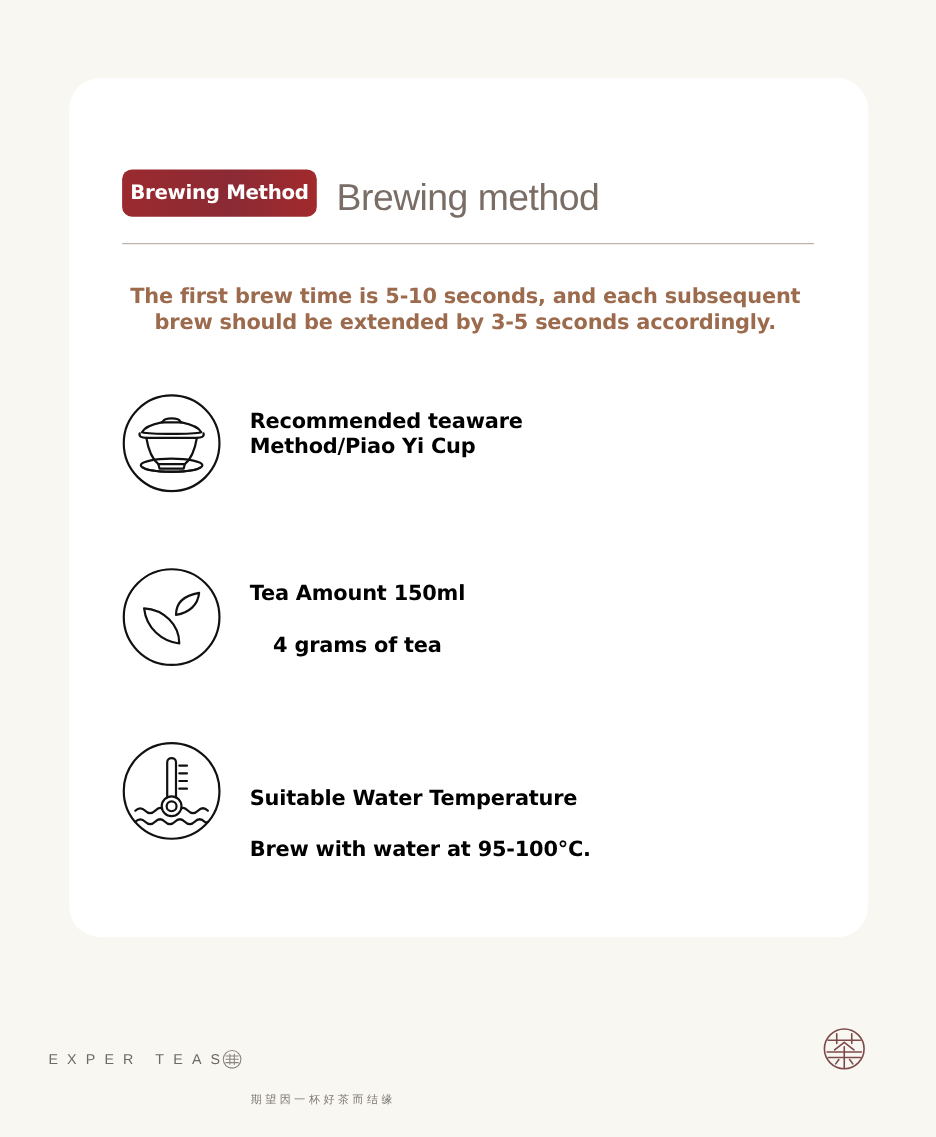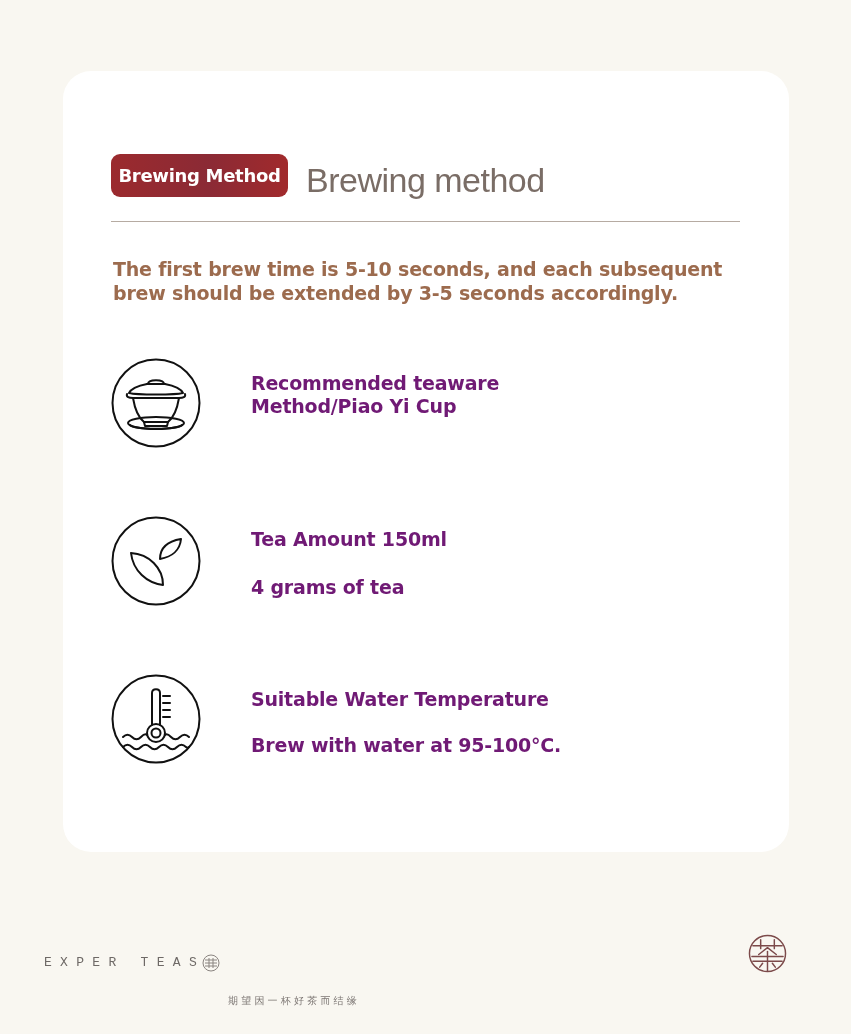--- a/index.html
+++ b/index.html
@@ -51,41 +51,41 @@
     .intro {
       position: absolute;
       left: 113px; top: 257px;
       width: 620px;
       font-family: "DejaVu Sans", sans-serif;
       font-weight: bold;
       font-size: 19px;
       line-height: 24px;
       color: #9c6b4e;
       letter-spacing: -0.2px;
+      text-align: center;
     }
     .icon-circle {
       position: absolute;
       width: 90px; height: 90px;
     }
     .icon-circle svg { width: 90px; height: 90px; display: block; }
     .item-text {
       position: absolute;
       left: 227px;
       font-family: "DejaVu Sans", sans-serif;
       font-weight: bold;
       font-size: 19px;
-      color: #701a75;
+      color: #000000;
       letter-spacing: -0.2px;
       white-space: nowrap;
-      margin-left: 24px;
     }
     .footer-brand {
       position: absolute;
       left: 44px; top: 955px;
-      font-family: Liberation Mono, monospace;
+      font-family: Liberation Sans, sans-serif;
       font-size: 13px;
       letter-spacing: 8.3px;
       color: #6e6966;
       white-space: nowrap;
       line-height: 16px;
     }
     .footer-mini-logo {
       position: absolute;
       left: 202px; top: 954px;
       width: 18px; height: 18px;
@@ -143,21 +143,21 @@
 
 <div class="icon-circle" style="left:111px; top:516px;">
   <svg viewBox="0 0 90 90" fill="none" stroke="#111" stroke-width="2" stroke-linejoin="round">
     <circle cx="45" cy="45" r="43.5"></circle>
 
     <path d="M20 37 C38 38 52 52 52 69 C36 67 22 55 20 37 Z"></path>
 
     <path d="M70 23 C58 25 49 31 49 43 C61 41 69 34 70 23 Z"></path>
   </svg>
 </div>
-<div class="item-text" style="top:527px; line-height:24px;">
+<div class="item-text" style="top:527px; line-height:24px;text-align:center;">
   <div>Tea Amount 150ml</div>
   <div style="height:24px;"></div>
   <div>4 grams of tea</div>
 </div>
 
 <div class="icon-circle" style="left:111px; top:674px;">
   <svg viewBox="0 0 90 90" fill="none" stroke="#111" stroke-width="2" stroke-linejoin="round" stroke-linecap="round">
     <circle cx="45" cy="45" r="43.5"></circle>
 
     <path d="M41 51 L41 19 C41 14 49 14 49 19 L49 51"></path>
@@ -167,21 +167,21 @@
     <line x1="52" y1="22" x2="59" y2="22"></line>
     <line x1="52" y1="29" x2="59" y2="29"></line>
     <line x1="52" y1="36" x2="59" y2="36"></line>
     <line x1="52" y1="43" x2="59" y2="43"></line>
 
     <path d="M12 63 C15 60 18 60 21 63 C24 66 27 66 30 63 C33 60 35 60 36 61"></path>
     <path d="M54 61 C55 60 57 60 60 63 C63 66 66 66 69 63 C72 60 75 60 78 63"></path>
     <path d="M12 73 C15 70 18 70 21 73 C24 76 27 76 30 73 C33 70 36 70 39 73 C42 76 45 76 48 73 C51 70 54 70 57 73 C60 76 63 76 66 73 C69 70 72 70 75 73 C76 74 77 74 78 73"></path>
   </svg>
 </div>
-<div class="item-text" style="top:687px; line-height:24px;">
+<div class="item-text" style="top:714px; line-height:24px;">
   <div>Suitable Water Temperature</div>
   <div style="height:22px;"></div>
   <div>Brew with water at 95-100°C.</div>
 </div>
 
 <div class="footer-brand">EXPER TEAS</div>
 <div class="footer-mini-logo">
   <svg viewBox="0 0 18 18" fill="none" stroke="#8a8480" stroke-width="1">
     <circle cx="9" cy="9" r="8"></circle>
     <path d="M3 6 L15 6 M3 9 L15 9 M3 12 L15 12 M7 4 L7 14 M11 4 L11 14"></path>

